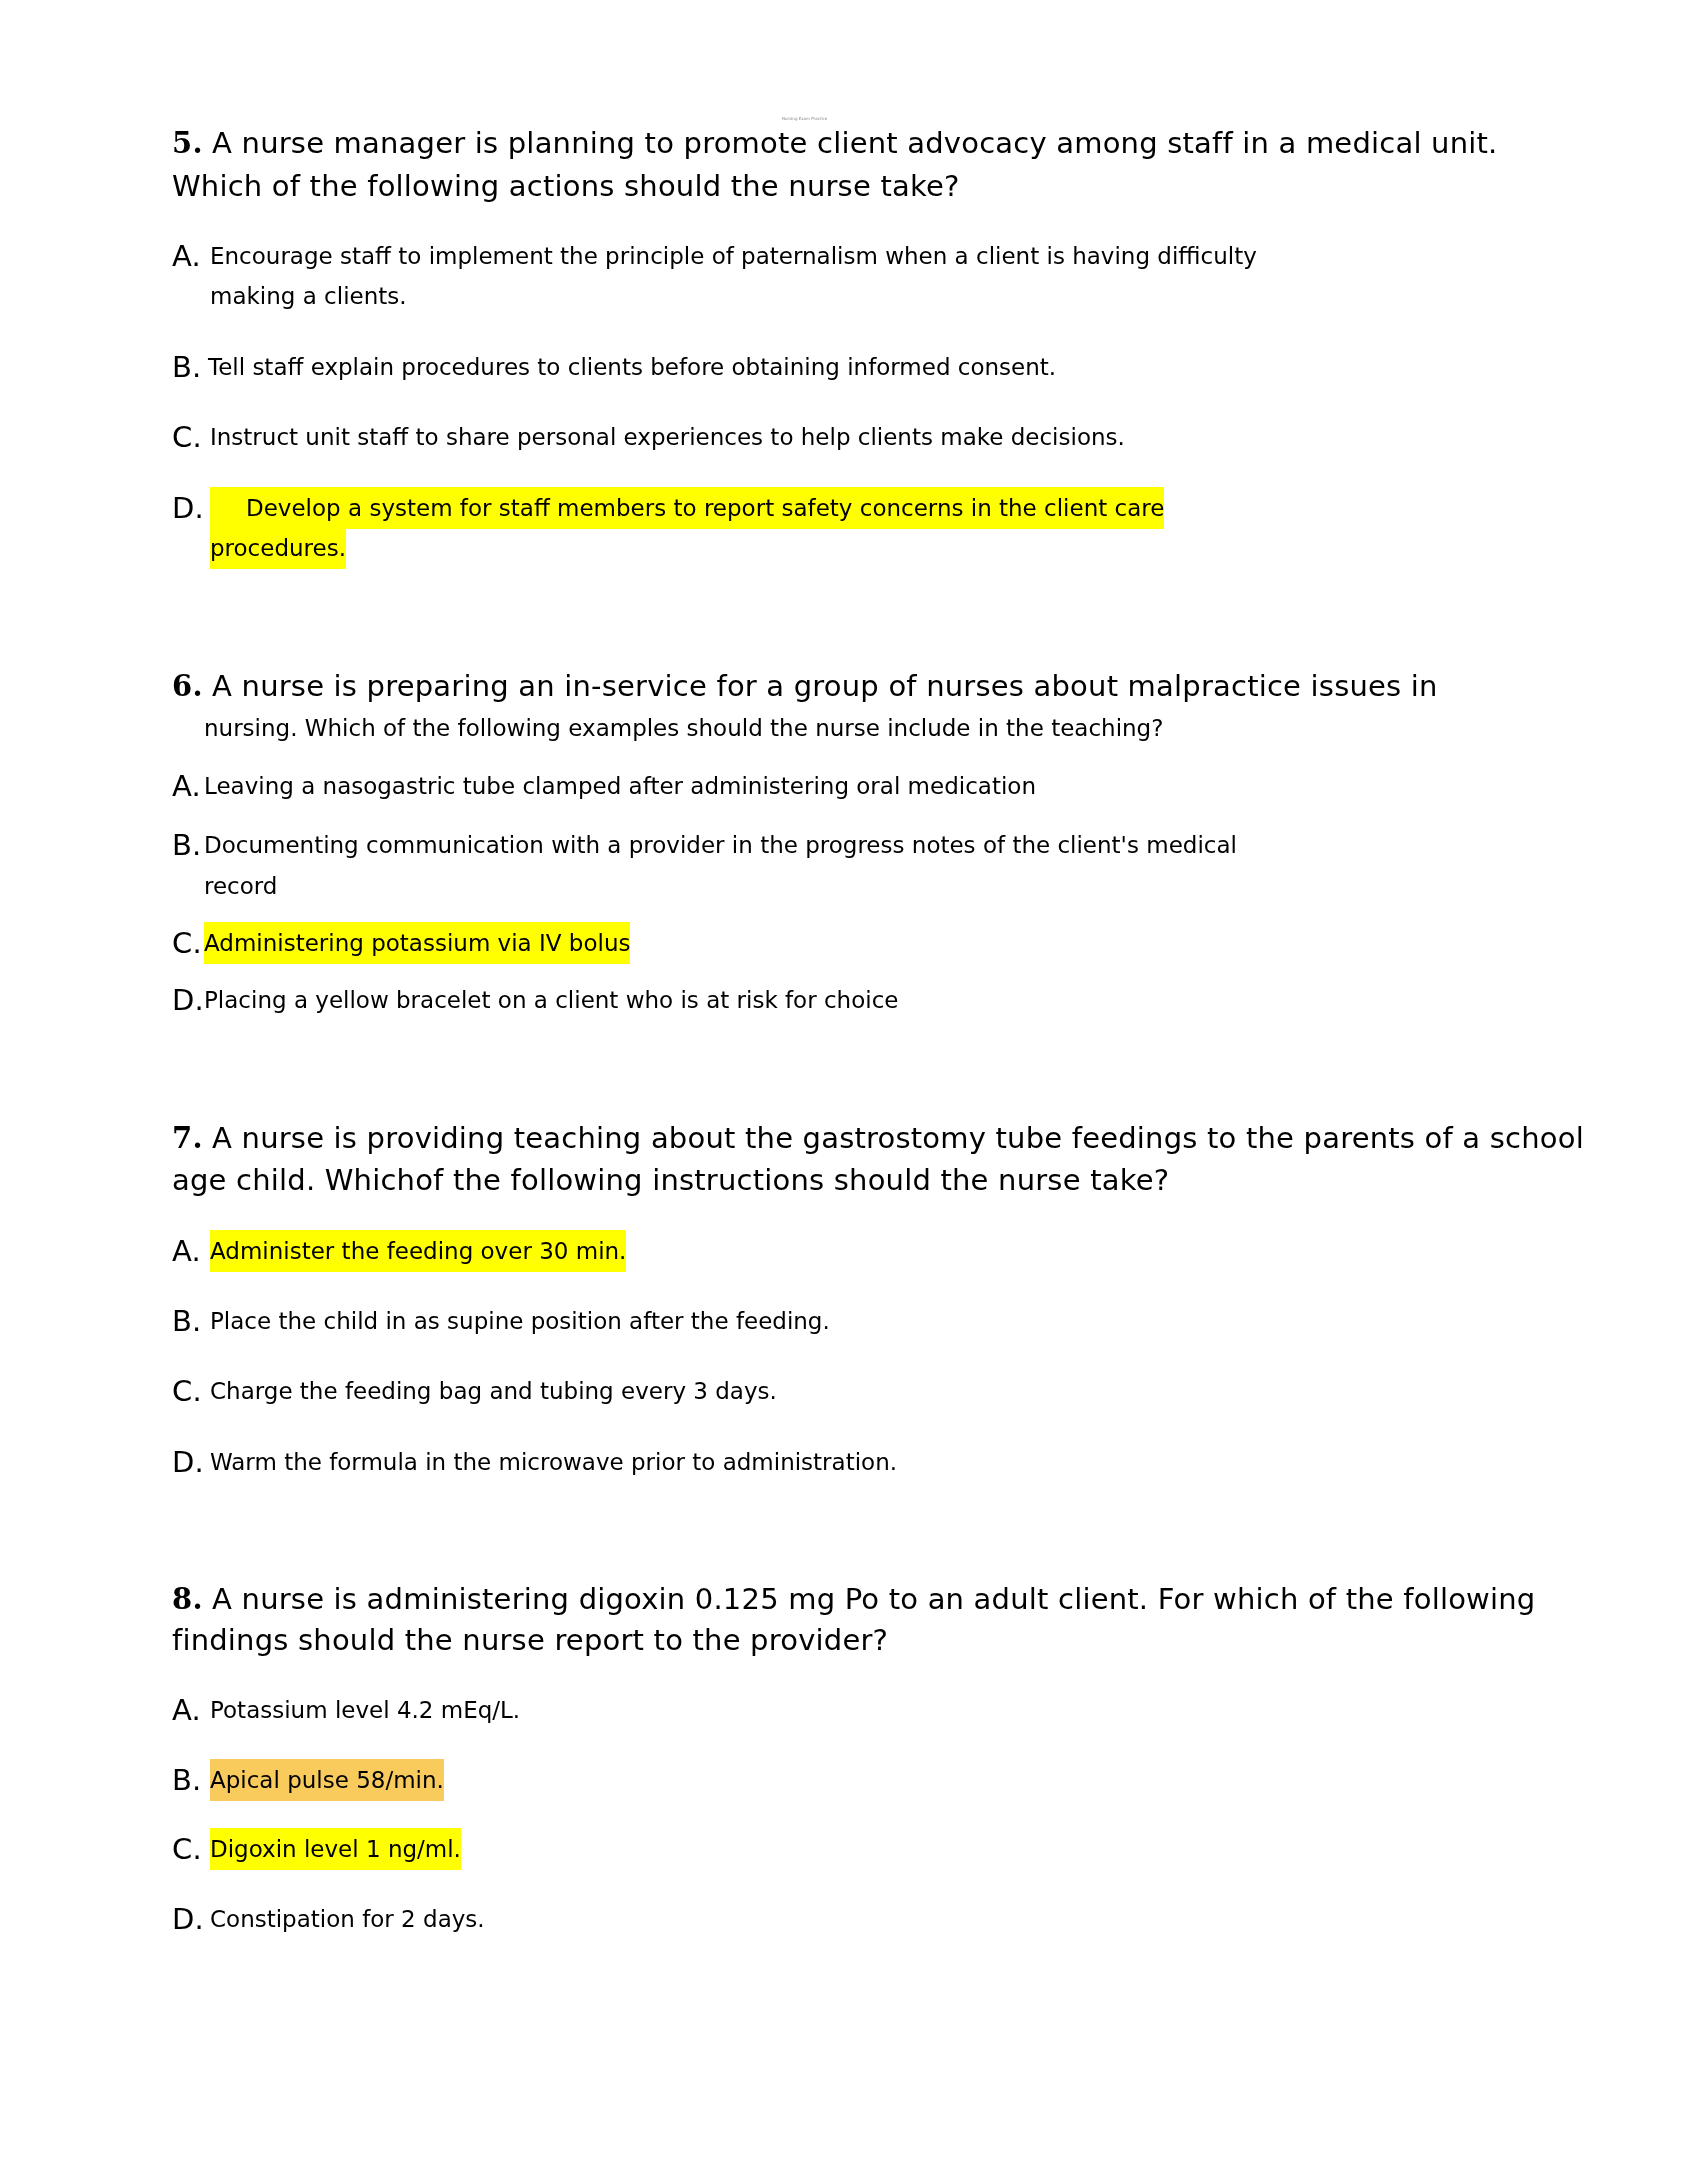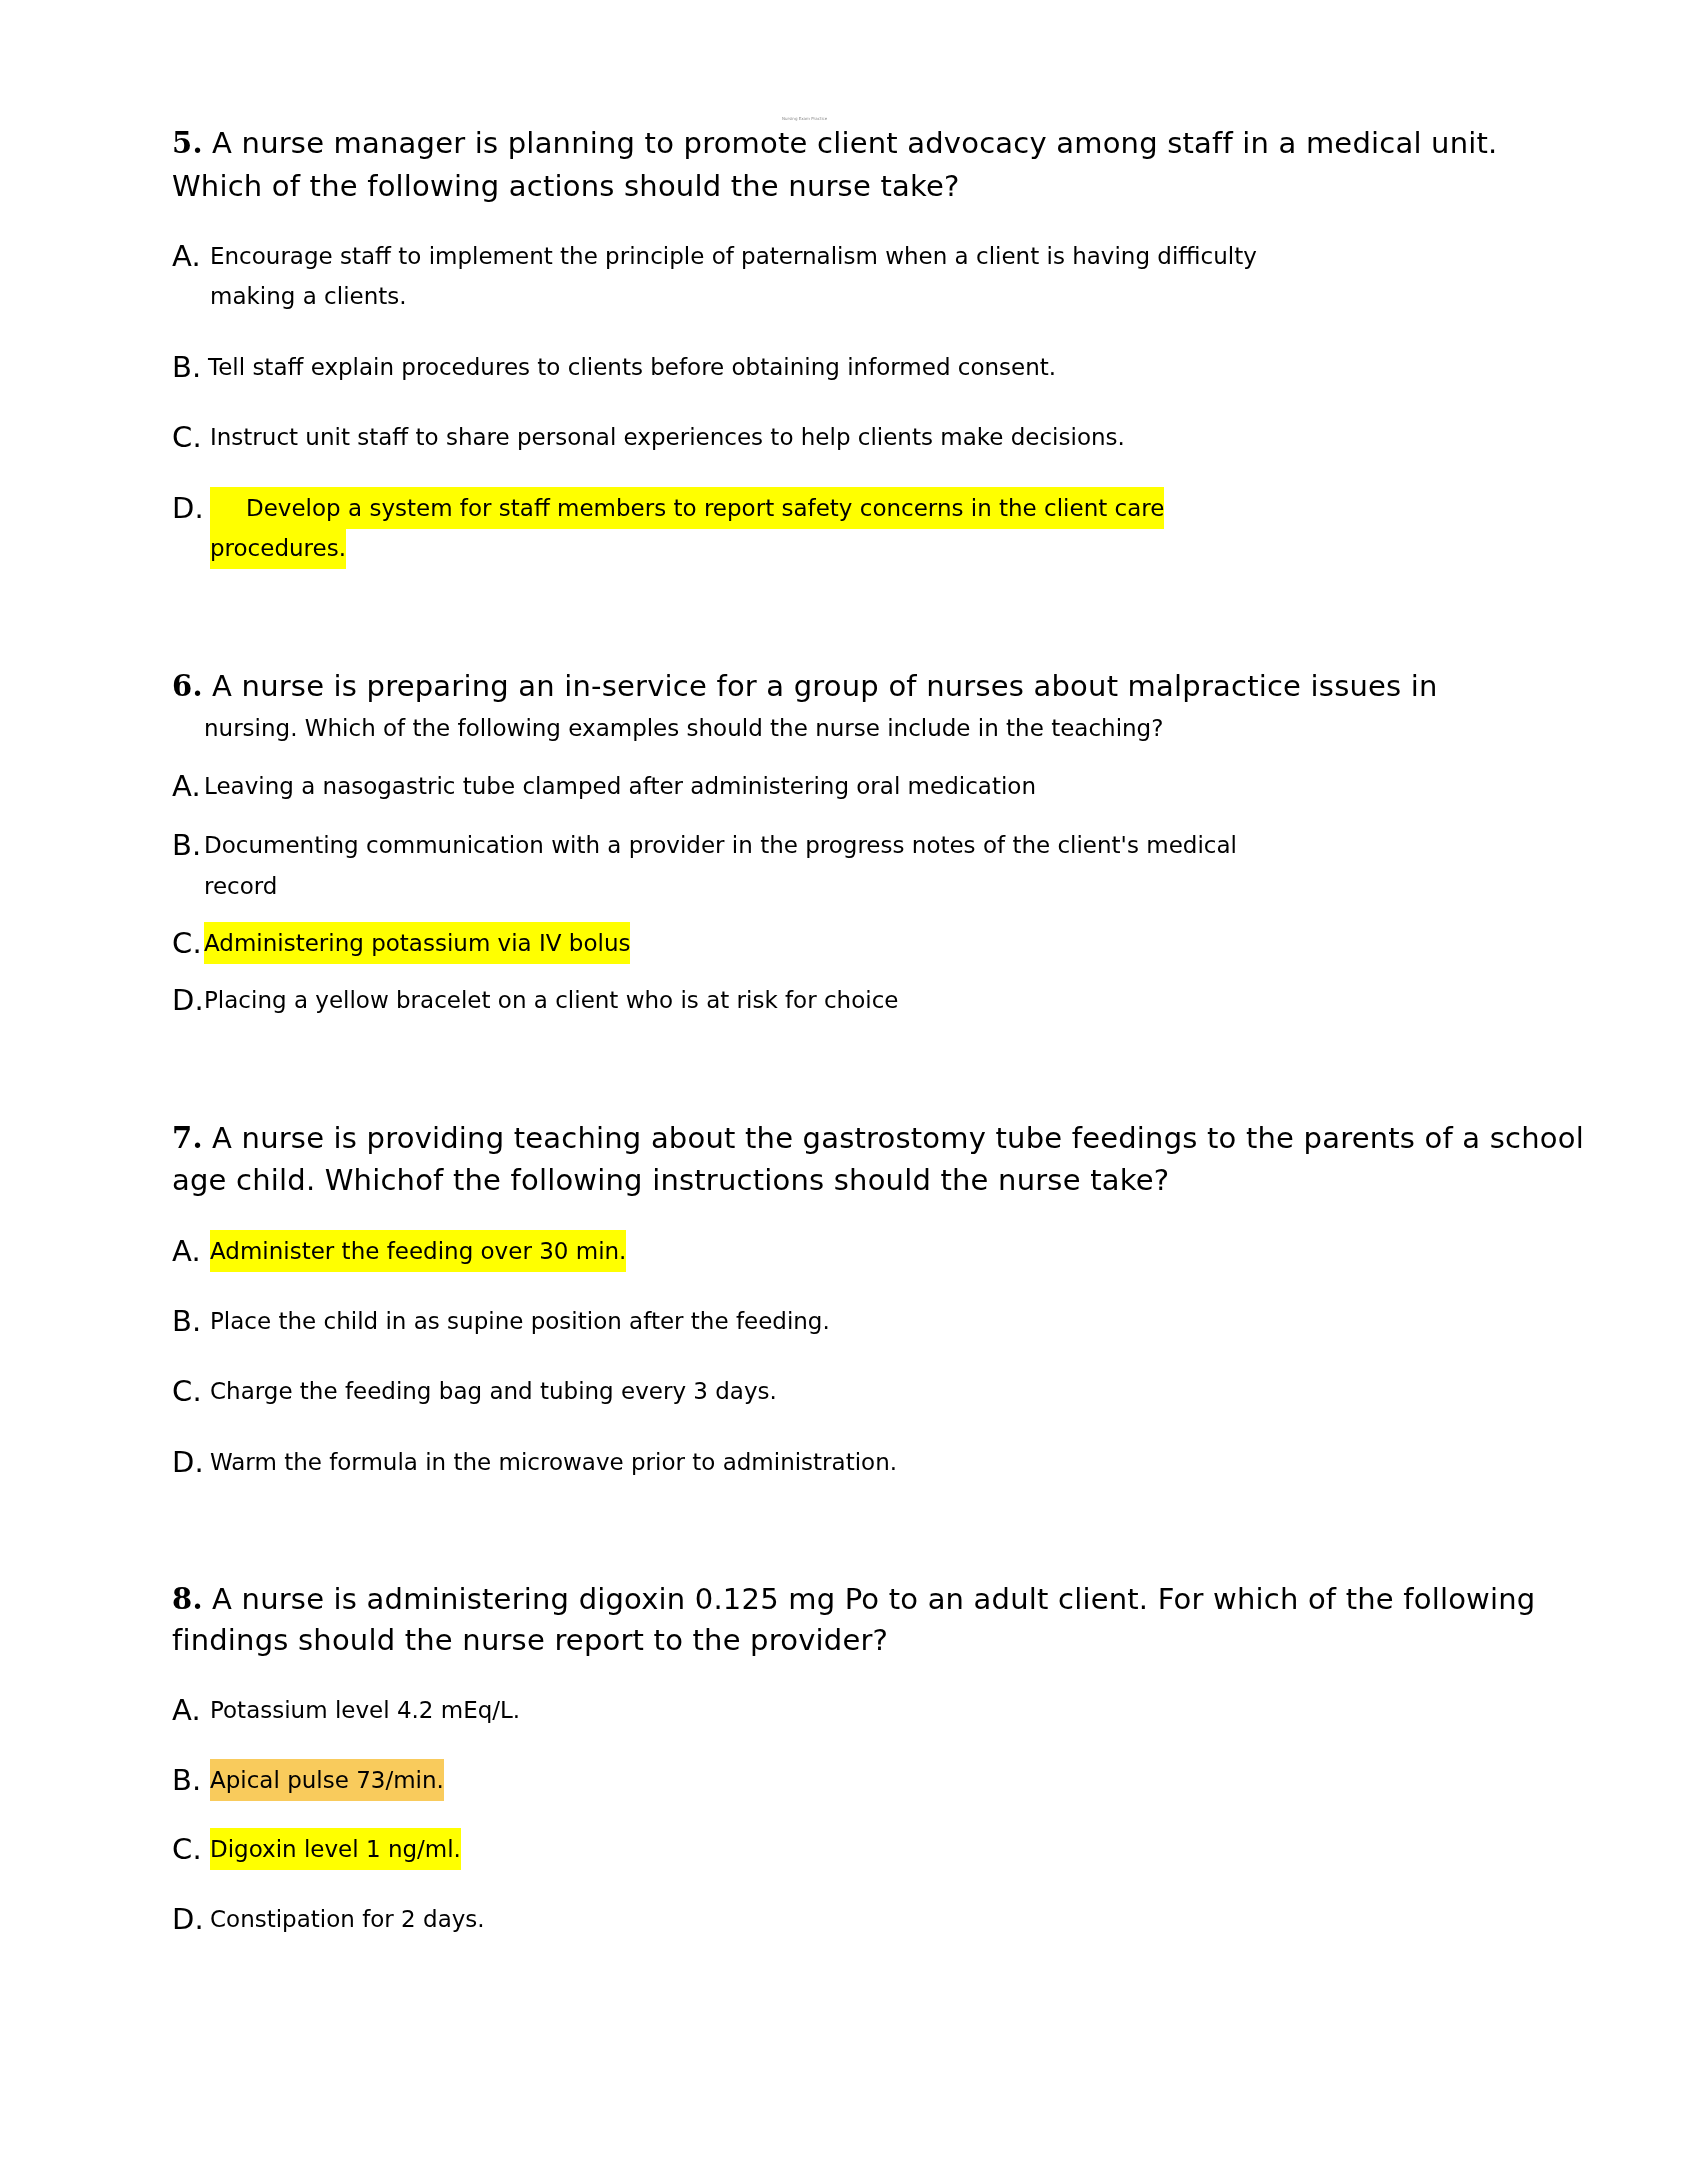--- a/index.html
+++ b/index.html
@@ -75,21 +75,21 @@
   </div>
 
   <div>
     <div class="line" style="top:1557px;"><span class="qnum">8.</span> <span>A nurse is administering digoxin 0.125 mg Po to an adult client. For which of the following</span></div>
     <div class="line" style="top:1598px;">findings should the nurse report to the provider?</div>
 
     <div class="line" style="top:1668px;"><span class="label">A.</span></div>
     <div class="cont" style="left:210px; top:1668px;">Potassium level 4.2 mEq/L.</div>
 
     <div class="line" style="top:1738px;"><span class="label">B.</span></div>
-    <div class="cont hl-orange" style="left:210px; top:1738px;">Apical pulse 73/min.</div>
+    <div class="cont hl-orange" style="left:210px; top:1738px;">Apical pulse 58/min.</div>
 
     <div class="line" style="top:1807px;"><span class="label">C.</span></div>
     <div class="cont hl-yellow" style="left:210px; top:1807px;">Digoxin level 1 ng/ml.</div>
 
     <div class="line" style="top:1877px;"><span class="label">D.</span></div>
     <div class="cont" style="left:210px; top:1877px;">Constipation for 2 days.</div>
   </div>
 </div>
 
 

